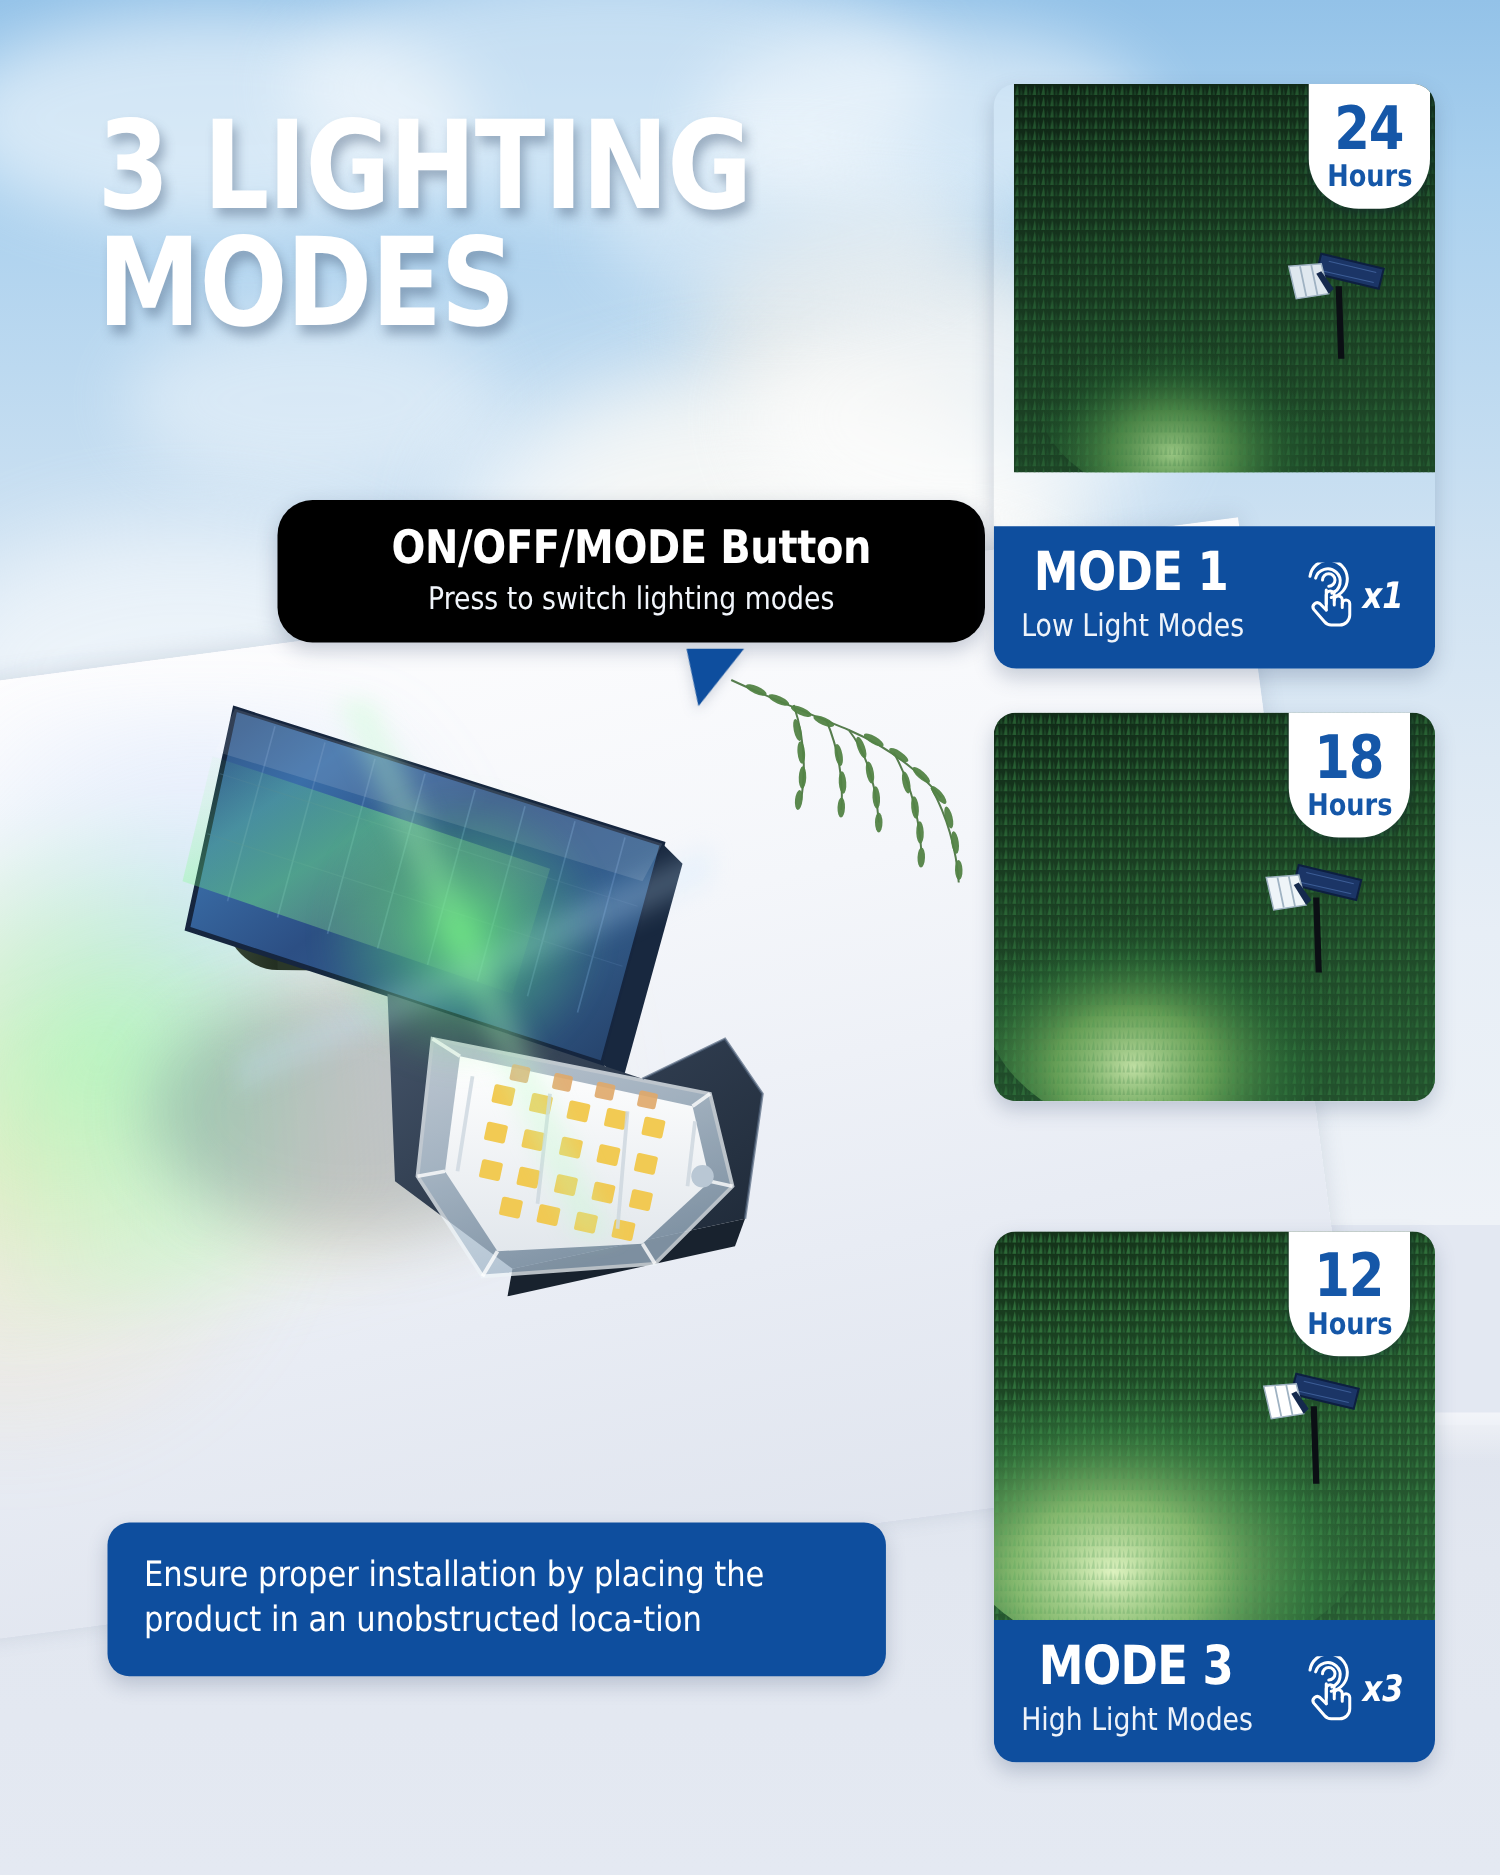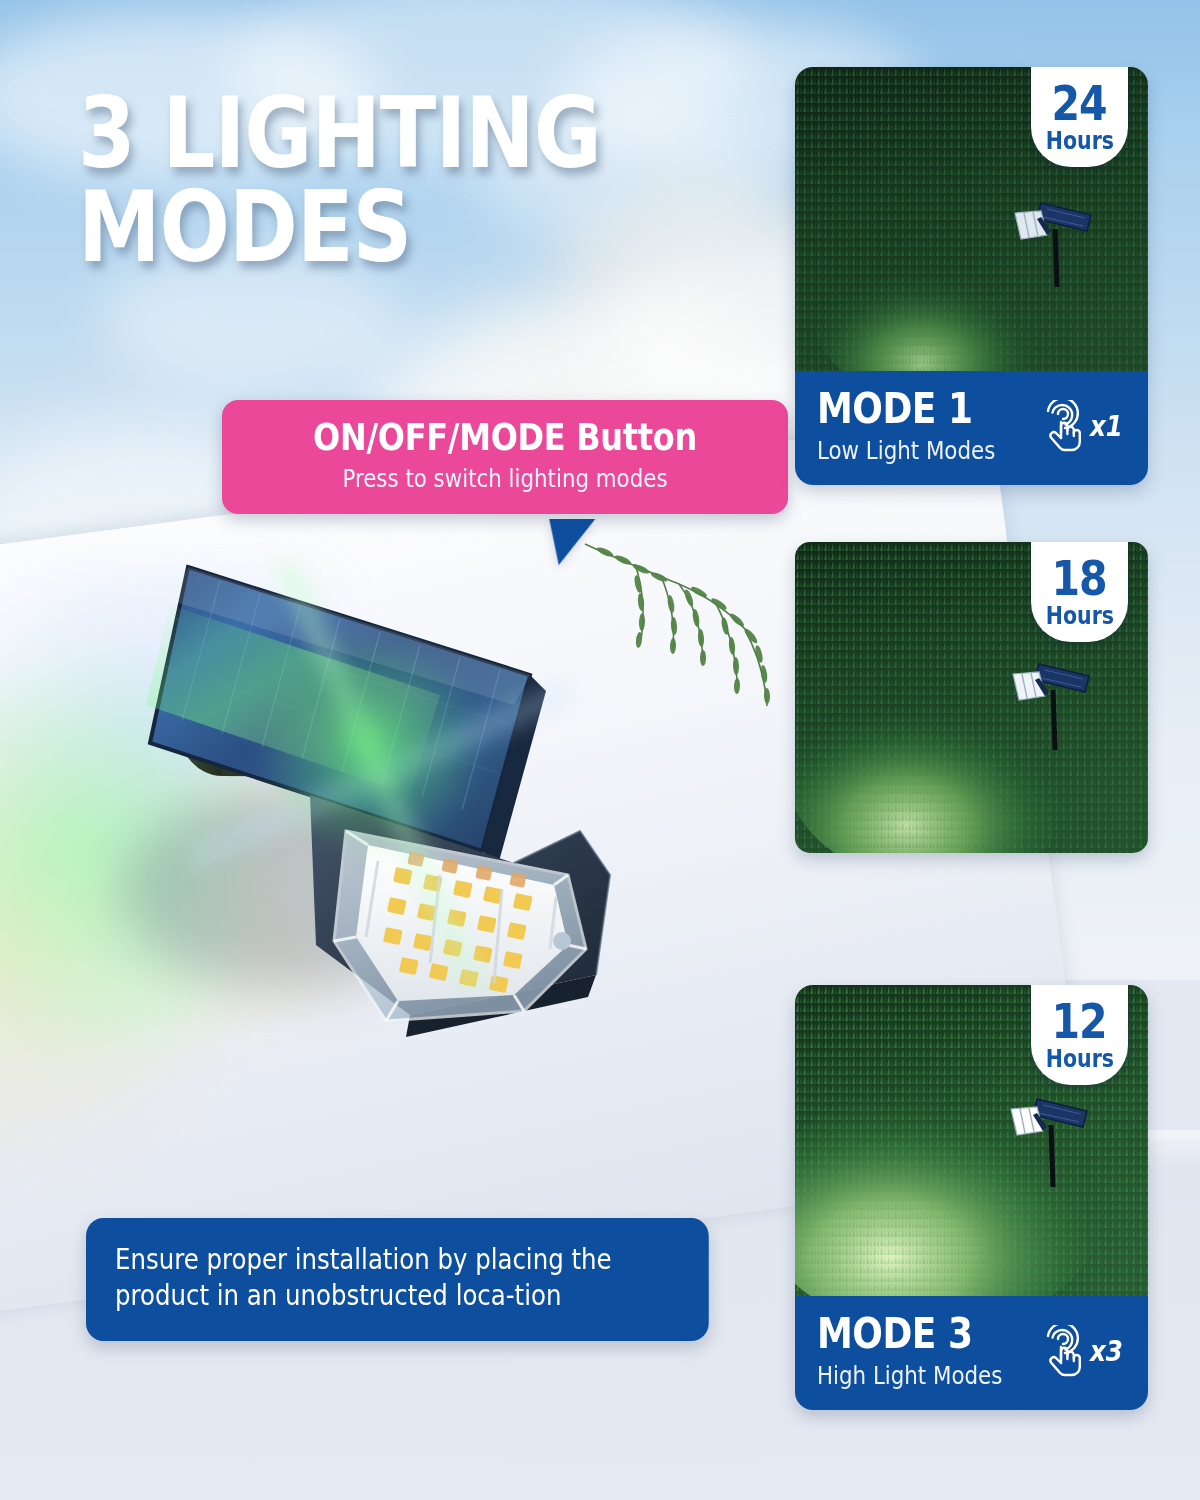--- a/index.html
+++ b/index.html
@@ -98,21 +98,21 @@
     font-family:"DejaVu Sans Condensed","Liberation Sans",sans-serif;
     font-weight:700;font-size:98px;line-height:.96;letter-spacing:-1px;
     color:#ffffff;text-transform:uppercase;
     text-shadow:4px 7px 9px rgba(70,90,120,.42);
     transform:scaleX(.94);transform-origin:left top;
   }
 
   
   .callout{
     position:absolute;left:222px;top:400px;width:522px;
-    background:#ec4899;border-radius:16px;padding:18px 22px 20px;
+    background:#000000;border-radius:28px;padding:18px 22px 20px;
     box-shadow:0 6px 16px rgba(30,50,90,.25);
   }
   .callout .c-title{
     color:#fff;font-weight:700;font-size:37px;line-height:1.06;text-align:center;
     font-family:"DejaVu Sans Condensed","Liberation Sans",sans-serif;
     letter-spacing:-.3px;transform:scaleX(.96);transform-origin:center;
   }
   .callout .c-sub{
     color:#f1f5fb;font-size:25px;line-height:1.2;text-align:center;margin-top:7px;
     font-family:"DejaVu Sans Condensed","Liberation Sans",sans-serif;
@@ -158,21 +158,21 @@
   .hours-word{
     color:#1557a8;font-weight:700;font-size:24px;line-height:1;margin-top:4px;
     font-family:"DejaVu Sans Condensed","Liberation Sans",sans-serif;
     transform:scaleX(.95);
   }
 
   .card-label{
     position:relative;background:#0e4e9e;padding:16px 22px 20px;
     display:flex;align-items:center;justify-content:space-between;
   }
-  .label-left{display:flex;flex-direction:column;}
+  .label-left{display:flex;flex-direction:column;align-items:center;}
   .mode-name{
     color:#fff;font-weight:700;font-size:43px;line-height:1;
     font-family:"DejaVu Sans Condensed","Liberation Sans",sans-serif;
     letter-spacing:-.5px;transform:scaleX(.93);transform-origin:left center;
   }
   .mode-desc{
     color:#eef3fa;font-size:25px;line-height:1.12;margin-top:7px;
     font-family:"DejaVu Sans Condensed","Liberation Sans",sans-serif;
     transform:scaleX(.95);transform-origin:left center;
   }
@@ -385,21 +385,21 @@
 
   <div class="callout">
     <div class="c-title">ON/OFF/MODE Button</div>
     <div class="c-sub">Press to switch lighting modes</div>
   </div>
   <div class="callout-tail"></div>
 
   <div class="note">Ensure proper installation by placing the product in an unobstructed loca-tion</div>
 
   <div class="card" style="top:67px;">
-    <div class="card-photo" style="height:304px;">
+    <div class="card-photo" style="height:354px;margin-left:16px;">
       <svg class="grass" viewBox="0 0 353 311" preserveAspectRatio="none">
         <defs>
           <radialGradient id="glow1" cx="0.42" cy="0.78" r="0.52">
             <stop offset="0%" stop-color="#b9e79a" stop-opacity=".80"></stop>
             <stop offset="35%" stop-color="#74bf63" stop-opacity=".52"></stop>
             <stop offset="70%" stop-color="#2f7a3c" stop-opacity=".18"></stop>
             <stop offset="100%" stop-color="#14351c" stop-opacity="0"></stop>
           </radialGradient>
           <linearGradient id="turf1" x1="0" y1="0" x2="0.3" y2="1">
             <stop offset="0%" stop-color="#0e2414"></stop>
@@ -450,21 +450,21 @@
             <path d="M24 33 L24 26 a3.2 3.2 0 0 1 6.4 0 L30.4 34"></path>
             <path d="M30.4 30 a3.2 3.2 0 0 1 6.4 0 L36.8 36"></path>
             <path d="M36.8 33 a3 3 0 0 1 6 0 L42.8 42 a8 8 0 0 1 -8 8 L28 50 a7 7 0 0 1 -5.4 -2.6 L14 37.5 a3.4 3.4 0 0 1 5 -4.5 L24 38"></path>
           </g>
         </svg>
         <span class="tap-count">x1</span>
       </div>
     </div>
   </div>
 
-  <div class="card" style="top:542px;border-radius:15px;">
+  <div class="card" style="top:570px;">
     <div class="card-photo" style="height:311px;">
       <svg class="grass" viewBox="0 0 353 311" preserveAspectRatio="none">
         <defs>
           <radialGradient id="glow2" cx="0.40" cy="0.74" r="0.60">
             <stop offset="0%" stop-color="#d6f3b4" stop-opacity=".88"></stop>
             <stop offset="35%" stop-color="#8fd070" stop-opacity=".62"></stop>
             <stop offset="70%" stop-color="#368844" stop-opacity=".24"></stop>
             <stop offset="100%" stop-color="#14351c" stop-opacity="0"></stop>
           </radialGradient>
           <linearGradient id="turf2" x1="0" y1="0" x2="0.3" y2="1">

